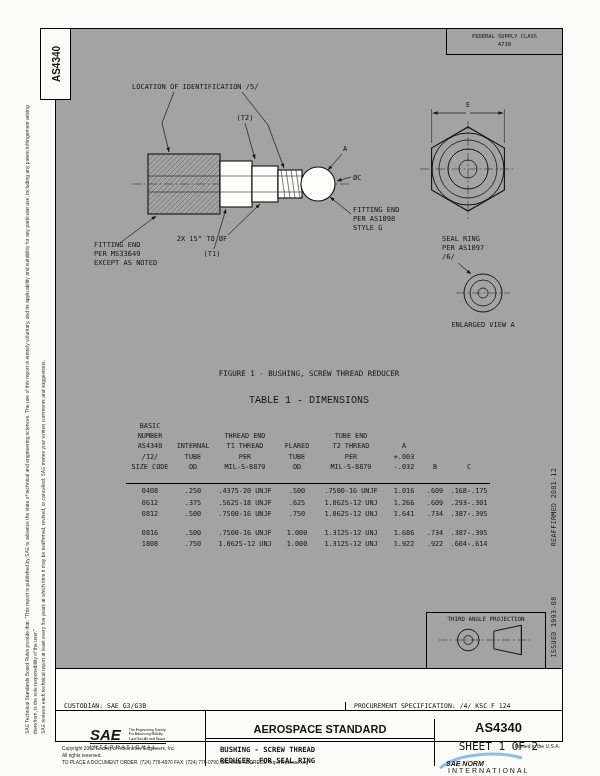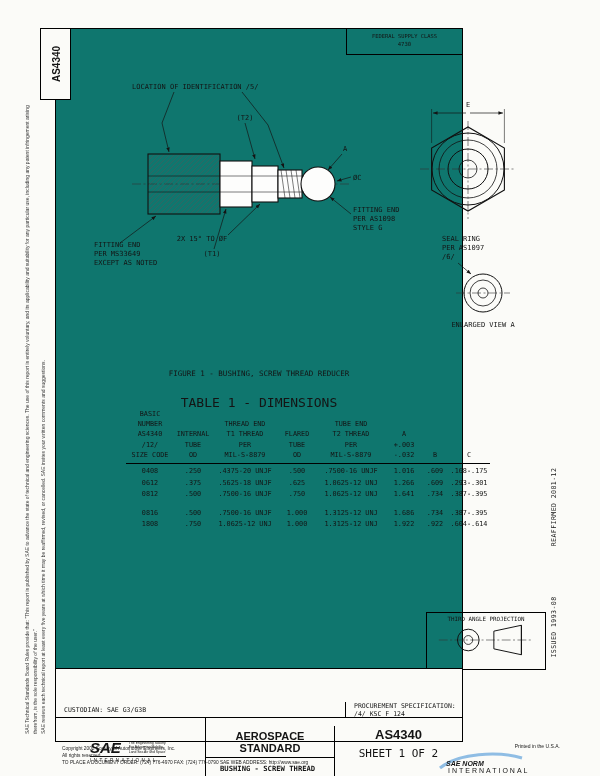--- a/index.html
+++ b/index.html
@@ -12,41 +12,41 @@
            background:#fbfbf8; z-index:3; }
   .asbox .vt { position:absolute; left:50%; top:50%; transform:translate(-50%,-50%) rotate(-90deg);
                font-family:"Liberation Sans",sans-serif; font-weight:bold; font-size:10px; white-space:nowrap; }
   .leftnotes { position:absolute; left:22px; top:102px; width:28px; height:634px; }
   .leftnotes .rot { position:absolute; left:50%; top:50%; width:630px;
                     transform:translate(-50%,-50%) rotate(-90deg);
                     font-family:"Liberation Sans",sans-serif; font-size:5px; line-height:1.5; color:#3a3a3a; }
   .leftnotes .rot p { margin:1px 0; }
 
   
-  .frame { position:absolute; left:55px; top:28px; width:408px; height:714px; border:1.3px solid #000; background:#0f766e; }
+  .frame { position:absolute; left:55px; top:28px; width:508px; height:714px; border:1.3px solid #000; background:#a3a3a3; }
 
   .fscbox { position:absolute; right:0; top:0; width:116px; height:26px; border-left:1px solid #000;
             border-bottom:1px solid #000; text-align:center; padding-top:4px; }
   .fscbox .l1 { font-size:5.4px; }
   .fscbox .l2 { font-size:5.6px; margin-top:2px; }
 
   .drawing { position:absolute; left:0; top:44px; width:506px; height:292px; }
   svg text { font-family:"DejaVu Sans Mono",monospace; font-size:7px; fill:#141414; }
   .ldr { stroke:#141414; stroke-width:0.7; fill:none; }
   .ol  { stroke:#111; stroke-width:1.1; fill:#fdfdfc; }
   .thin{ stroke:#111; stroke-width:0.55; }
   .cl  { stroke:#333; stroke-width:0.6; stroke-dasharray:9 2.5 2 2.5; }
 
   .figcap { position:absolute; left:0; top:340px; width:100%; text-align:center; font-size:7.5px; }
-  .tabcap { position:absolute; left:0; top:366px; width:100%; text-align:center; font-size:13px; }
+  .tabcap { position:absolute; left:0; top:366px; width:100%; text-align:center; font-size:10px;font-family:Liberation Mono, monospace; }
 
   
   .dimtable { position:absolute; left:70px; top:380px; width:364px; }
   .thead { display:grid; grid-template-columns:48px 38px 66px 38px 70px 36px 26px 42px;
-           border-bottom:1px solid #000; padding-bottom:3px; }
+           border-bottom:1px solid #000; padding-bottom:11px;margin-top:12px; }
   .th { display:flex; flex-direction:column; justify-content:flex-end; align-items:center;
         font-size:6.8px; line-height:1.5; text-align:center; }
   .tr { display:grid; grid-template-columns:48px 38px 66px 38px 70px 36px 26px 42px;
         font-size:6.8px; padding:3.5px 0 0 0; }
   .tr.gap { margin-top:7px; }
   .td { text-align:center; white-space:nowrap; }
 
   
   .vwrap { position:absolute; width:12px; }
   .vwrap .vt { position:absolute; left:50%; top:50%; transform:translate(-50%,-50%) rotate(-90deg);

